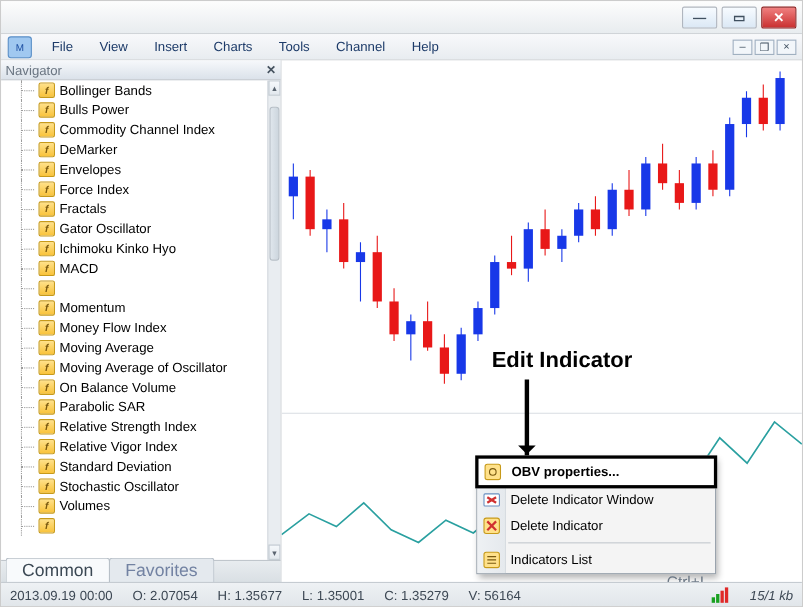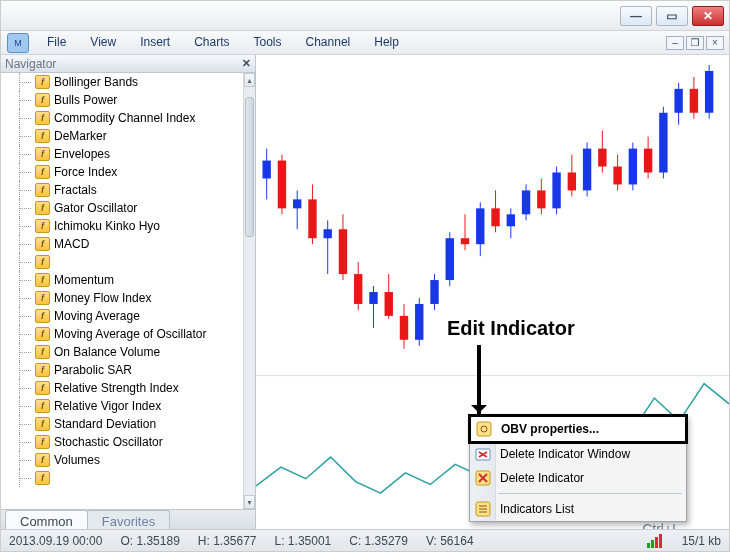--- a/index.html
+++ b/index.html
@@ -30,37 +30,37 @@
 .row { display:flex; align-items:center; height:18px; padding-left:34px; position:relative; white-space:nowrap; }
 .row::before { content:""; position:absolute; left:18px; top:0; bottom:0; border-left:1px dotted #9c9c9c; }
 .row::after { content:""; position:absolute; left:18px; top:9px; width:12px; border-top:1px dotted #9c9c9c; }
 .fico { width:15px; height:14px; background:linear-gradient(#ffe18a,#f9c33b); border:1px solid #c79a1a; border-radius:2px; margin-right:4px; display:flex; align-items:center; justify-content:center; font-size:9px; font-style:italic; color:#7a5a10; font-weight:bold; }
 .row span.lbl { color:#000; cursor:pointer; }
 .vscroll { position:absolute; right:0; top:0; bottom:0; width:12px; background:#e9edf1; border-left:1px solid #d4d9de; }
 .scrollthumb { position:absolute; left:1px; right:1px; top:24px; height:140px; background:linear-gradient(to right,#dfe6ec,#cdd6de); border:1px solid #b6bec6; border-radius:3px; cursor:pointer;}
 .scrolltop, .scrollbot { position:absolute; left:0; right:0; height:14px; background:linear-gradient(#f5f8fb,#e2e8ee); border:1px solid #c2cad2; display:flex;align-items:center;justify-content:center;font-size:8px;color:#5a6470;cursor:pointer;}
 .scrolltop{top:0;} .scrollbot{bottom:0;}
 .navtabs { height:22px; display:flex; align-items:flex-end; background:linear-gradient(#e8ecef,#d8dee3); border-top:1px solid #c0c6cc; padding-left:4px;}
-.tab { padding:3px 14px 2px; border:1px solid #b8c0c8; border-bottom:none; background:#f8fafc; margin-right:-1px; font-size:13px; color:#3b4854; cursor:pointer; border-radius:3px 3px 0 0;}
+.tab { padding:3px 14px 2px; border:1px solid #b8c0c8; border-bottom:none; background:#f8fafc; margin-right:-1px; font-size:16px; color:#3b4854; cursor:pointer; border-radius:3px 3px 0 0;}
 .tab.inactive { background:#e4e9ee; color:#7282a2; }
 
 
 .chart { flex:1; position:relative; background:#fff; }
 .chart svg { position:absolute; inset:0; }
 
 
 .status { position:absolute; left:0; right:0; bottom:0; height:22px; background:linear-gradient(#eef1f4,#e1e6ea); border-top:1px solid #c5cbd1; display:flex; align-items:center; padding:0 8px; gap:18px; color:#3d4854; font-size:12px;}
 .status .cell { white-space:nowrap; }
-.status .conn { margin-left:auto; display:flex; align-items:center; gap:20px;}
+.status .conn { margin-left:auto; display:flex; align-items:center; gap:20px;font-style:italic;}
 .connbars { display:flex; gap:1px; align-items:flex-end; }
 .connbars i { width:3px; background:#18a020; display:block; }
 .connbars i:nth-child(1){height:5px;} .connbars i:nth-child(2){height:8px;} .connbars i:nth-child(3){height:11px;background:#e02828;} .connbars i:nth-child(4){height:14px;background:#e02828;}
 
 
-.ctxmenu { position:absolute; left:468px; top:414px; width:218px; background:#f4f4f4; border:1px solid #9aa3ad; box-shadow:2px 3px 6px rgba(0,0,0,.3); }
+.ctxmenu { position:absolute; left:432px; top:414px; width:218px; background:#f4f4f4; border:1px solid #9aa3ad; box-shadow:2px 3px 6px rgba(0,0,0,.3); }
 .ctxitem { height:24px; display:flex; align-items:center; padding-left:30px; position:relative; cursor:pointer; }
 .ctxitem.sel { background:#fff; border:3px solid #000; margin:-2px -2px -2px -2px; padding-left:30px; font-weight:bold; height:30px; z-index:5;}
 .ctxitem .ico { position:absolute; left:5px; width:16px; height:16px; display:flex; align-items:center; justify-content:center; }
 .ctxitem .short { margin-left:auto; margin-right:10px; color:#6a7684; font-size:14px;margin-top:40px;}
 .ctxsep { height:1px; background:#c2c8ce; margin:3px 4px 3px 28px; }
 .ctxiconstrip { position:absolute; left:0; top:0; bottom:0; width:26px; background:linear-gradient(to right,#eef1f4,#e5e9ed); border-right:1px solid #d7dce1;}
 
 
 .anno { position:absolute; left:446px; top:316px; font-size:20px; font-weight:bold; font-family:Arial,sans-serif; color:#000; }
 .annoline { position:absolute; left:476px; top:344px; width:4px; height:74px; background:#000; }
@@ -315,21 +315,21 @@
           <path d="M4 5h8M4 8h8M4 11h8" stroke="#7a5a10"></path>
         </svg>
     </div>
     <span>Indicators List</span>
     <span class="short">Ctrl+I</span>
   </div>
 </div>
 
 <div class="status">
   <span class="cell">2013.09.19 00:00</span>
-  <span class="cell">O: 1.35189</span>
+  <span class="cell">O: 2.07054</span>
   <span class="cell">H: 1.35677</span>
   <span class="cell">L: 1.35001</span>
   <span class="cell">C: 1.35279</span>
   <span class="cell">V: 56164</span>
   <span class="conn">
     <span class="connbars">
         <i></i>
         <i></i>
         <i></i>
         <i></i>

